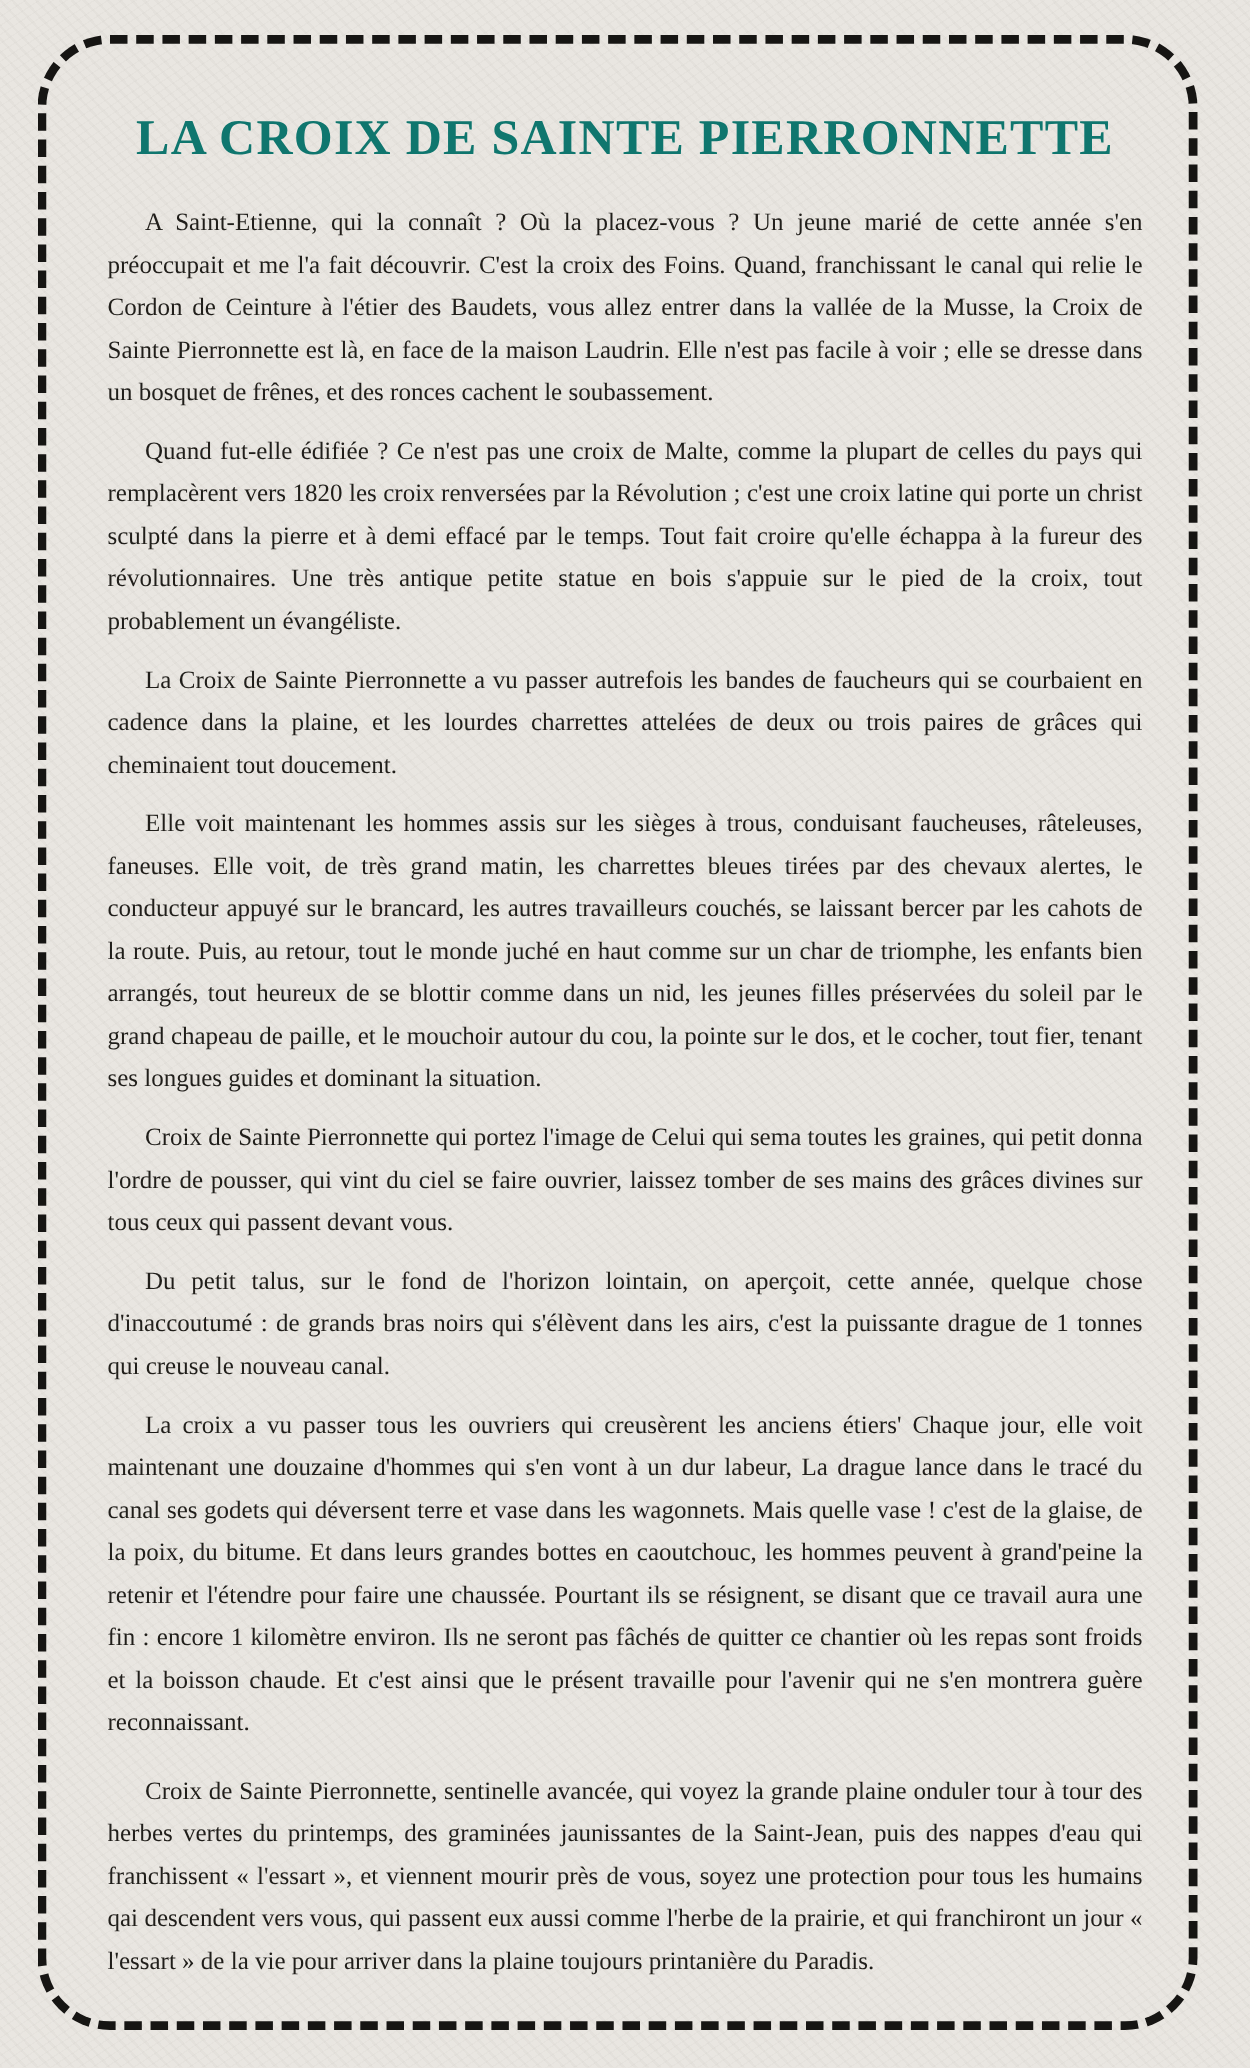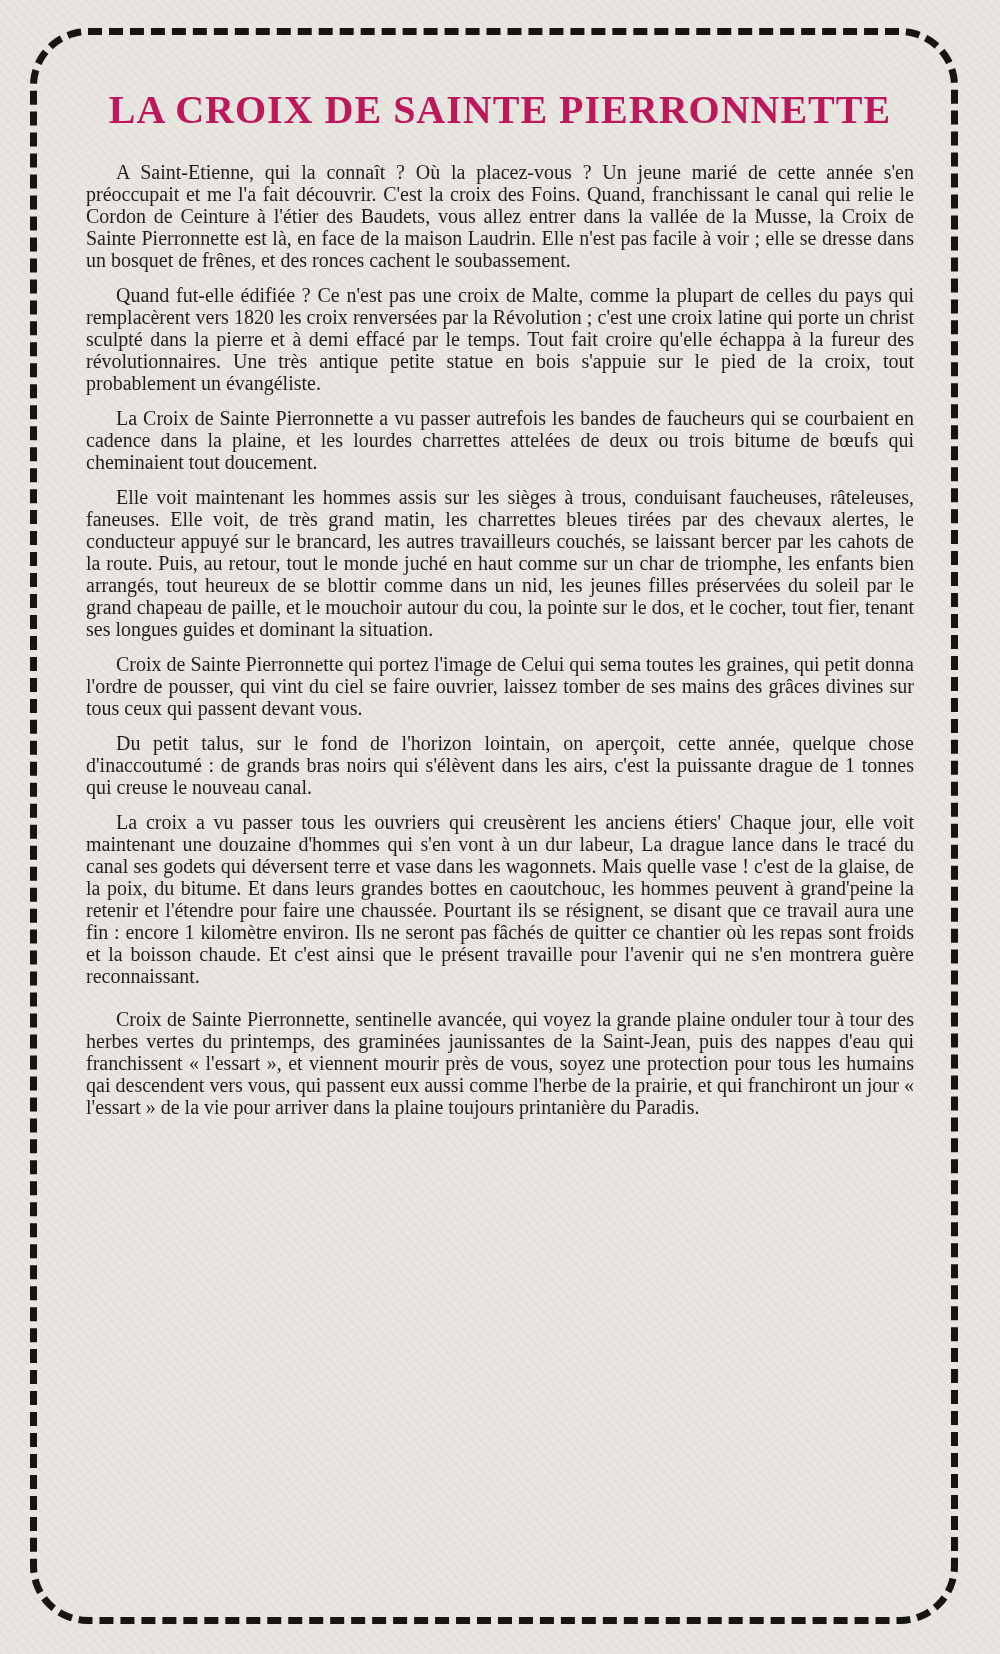--- a/index.html
+++ b/index.html
@@ -33,45 +33,45 @@
     left: 86px;
     top: 60px;
     width: 828px;
   }
   h1.title {
     margin: 26px 0 28px 0;
     text-align: center;
     font-size: 40px;
     font-weight: bold;
     letter-spacing: 1px;
-    color: #be185d;
+    color: #0f766e;
     white-space: nowrap;
   }
   .body-text p.para {
     margin: 0 0 13px 0;
     text-indent: 30px;
     font-size: 20px;
-    line-height: 22px;
+    line-height: 34px;
     text-align: justify;
     color: #201e1a;
     text-rendering: optimizeLegibility;
   }
   .body-text p.para:last-child { margin-bottom: 0; margin-top: 21px; }
 </style>
 </head>
 <body>
 
 <div class="frame"></div>
 
 <div class="content">
   <h1 class="title">LA CROIX DE SAINTE PIERRONNETTE</h1>
 
   <div class="body-text">
       <p class="para">A Saint-Etienne, qui la connaît ? Où la placez-vous ? Un jeune marié de cette année s'en préoccupait et me l'a fait découvrir. C'est la croix des Foins. Quand, franchissant le canal qui relie le Cordon de Ceinture à l'étier des Baudets, vous allez entrer dans la vallée de la Musse, la Croix de Sainte Pierronnette est là, en face de la maison Laudrin. Elle n'est pas facile à voir ; elle se dresse dans un bosquet de frênes, et des ronces cachent le soubassement.</p>
       <p class="para">Quand fut-elle édifiée ? Ce n'est pas une croix de Malte, comme la plupart de celles du pays qui remplacèrent vers 1820 les croix renversées par la Révolution ; c'est une croix latine qui porte un christ sculpté dans la pierre et à demi effacé par le temps. Tout fait croire qu'elle échappa à la fureur des révolutionnaires. Une très antique petite statue en bois s'appuie sur le pied de la croix, tout probablement un évangéliste.</p>
-      <p class="para">La Croix de Sainte Pierronnette a vu passer autrefois les bandes de faucheurs qui se courbaient en cadence dans la plaine, et les lourdes charrettes attelées de deux ou trois bitume de bœufs qui cheminaient tout doucement.</p>
+      <p class="para">La Croix de Sainte Pierronnette a vu passer autrefois les bandes de faucheurs qui se courbaient en cadence dans la plaine, et les lourdes charrettes attelées de deux ou trois paires de grâces qui cheminaient tout doucement.</p>
       <p class="para">Elle voit maintenant les hommes assis sur les sièges à trous, conduisant faucheuses, râteleuses, faneuses. Elle voit, de très grand matin, les charrettes bleues tirées par des chevaux alertes, le conducteur appuyé sur le brancard, les autres travailleurs couchés, se laissant bercer par les cahots de la route. Puis, au retour, tout le monde juché en haut comme sur un char de triomphe, les enfants bien arrangés, tout heureux de se blottir comme dans un nid, les jeunes filles préservées du soleil par le grand chapeau de paille, et le mouchoir autour du cou, la pointe sur le dos, et le cocher, tout fier, tenant ses longues guides et dominant la situation.</p>
       <p class="para">Croix de Sainte Pierronnette qui portez l'image de Celui qui sema toutes les graines, qui petit donna l'ordre de pousser, qui vint du ciel se faire ouvrier, laissez tomber de ses mains des grâces divines sur tous ceux qui passent devant vous.</p>
       <p class="para">Du petit talus, sur le fond de l'horizon lointain, on aperçoit, cette année, quelque chose d'inaccoutumé : de grands bras noirs qui s'élèvent dans les airs, c'est la puissante drague de 1 tonnes qui creuse le nouveau canal.</p>
       <p class="para">La croix a vu passer tous les ouvriers qui creusèrent les anciens étiers' Chaque jour, elle voit maintenant une douzaine d'hommes qui s'en vont à un dur labeur, La drague lance dans le tracé du canal ses godets qui déversent terre et vase dans les wagonnets. Mais quelle vase ! c'est de la glaise, de la poix, du bitume. Et dans leurs grandes bottes en caoutchouc, les hommes peuvent à grand'peine la retenir et l'étendre pour faire une chaussée. Pourtant ils se résignent, se disant que ce travail aura une fin : encore 1 kilomètre environ. Ils ne seront pas fâchés de quitter ce chantier où les repas sont froids et la boisson chaude. Et c'est ainsi que le présent travaille pour l'avenir qui ne s'en montrera guère reconnaissant.</p>
       <p class="para">Croix de Sainte Pierronnette, sentinelle avancée, qui voyez la grande plaine onduler tour à tour des herbes vertes du printemps, des graminées jaunissantes de la Saint-Jean, puis des nappes d'eau qui franchissent « l'essart », et viennent mourir près de vous, soyez une protection pour tous les humains qai descendent vers vous, qui passent eux aussi comme l'herbe de la prairie, et qui franchiront un jour « l'essart » de la vie pour arriver dans la plaine toujours printanière du Paradis.</p>
     </div>
 </div>
 
 </body></html>

